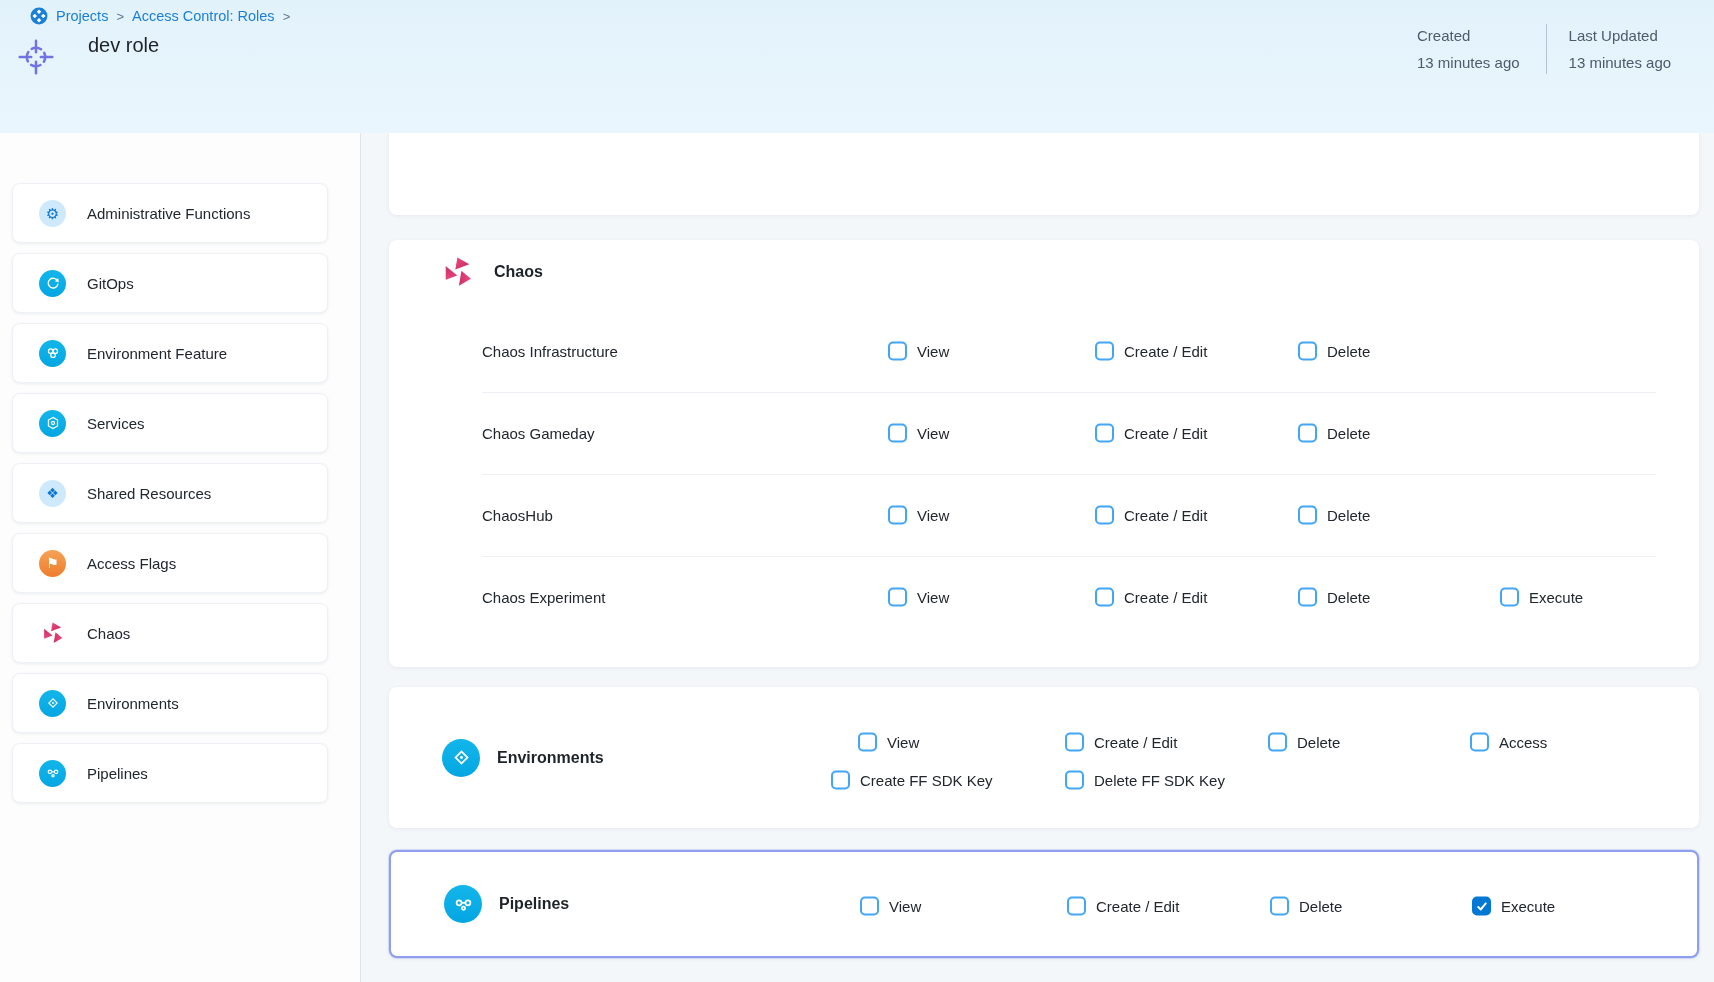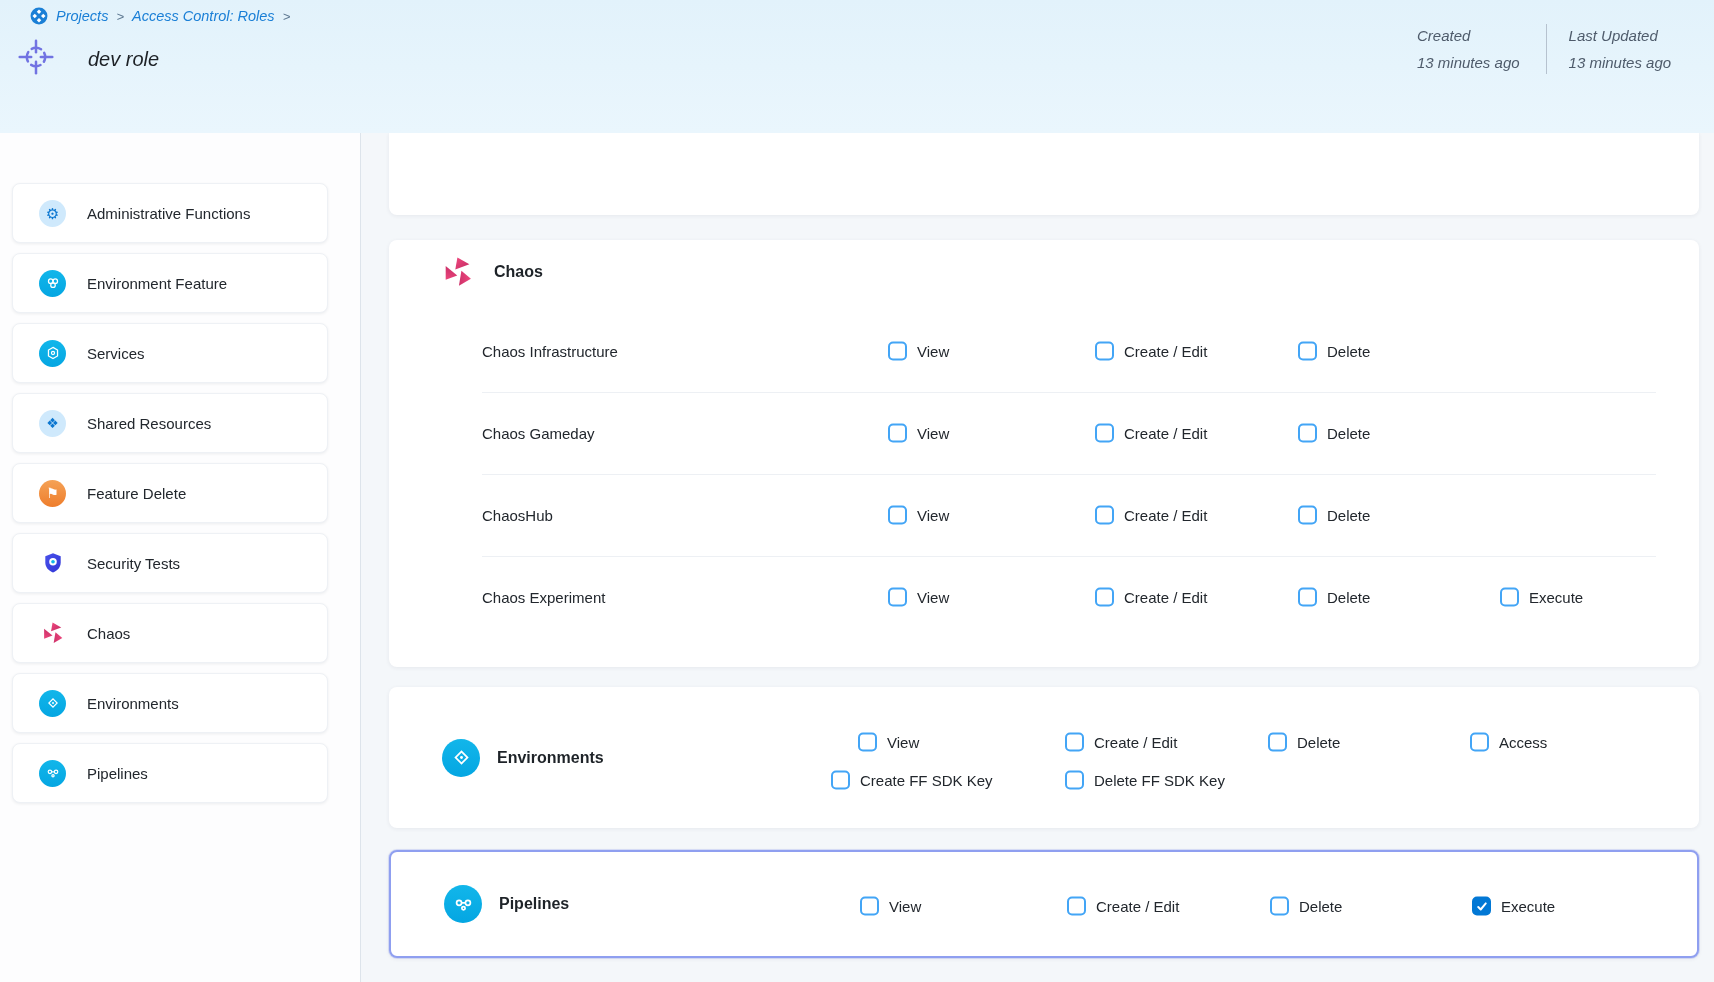--- a/index.html
+++ b/index.html
@@ -6,29 +6,28 @@
   html,body { margin:0; padding:0; }
   body {
     width:1714px; height:982px; position:relative; overflow:hidden;
     font-family:"Liberation Sans", sans-serif; background:#ffffff; color:#22272d;
   }
 
   
   .header {
     position:absolute; left:0; top:0; width:1714px; height:133px;
     background:linear-gradient(180deg,#e2f2fb 0%,#eaf6fd 100%);
-    font-style:italic;
   }
   .breadcrumb {
     position:absolute; left:30px; top:7px; display:flex; align-items:center; gap:8px;
     font-size:14.5px; color:#1a7fd6;
   }
   .crumb { cursor:pointer; }
   .crumb-sep { color:#5d7891; font-size:13px; }
-  .title-row { position:absolute; left:13px; top:34px; display:flex; align-items:center; }
+  .title-row { position:absolute; left:13px; top:34px; display:flex; }
   .page-title { font-size:20px; color:#1d2126; margin-left:29px; font-weight:normal; }
   .meta { position:absolute; left:1417px; top:22px; display:flex; align-items:stretch;gap:6px; }
   .meta-col { font-size:15px; color:#4e5b6b; line-height:27px; white-space:nowrap; }
   .meta-sep { width:1px; background:#b6c2cf; margin:2px 16px 2px 20px; }
 
   
   .sidebar {
     position:absolute; left:0; top:133px; width:361px; height:849px;
     background:#fdfdfe; border-right:1px solid #dde4eb; padding-top:50px;
   }
@@ -139,20 +138,29 @@
 <aside class="sidebar">
     <div class="side-item">
       <span class="icircle bg-lightblue" style="width:27px;height:27px;">
         <span class="uglyph" style="color:#0b76d0;font-size:15px">⚙</span>
       </span>
       <span class="side-label">Administrative Functions</span>
     </div>
     <div class="side-item">
       <span class="icircle bg-cyan" style="width:27px;height:27px;">
         <svg width="16" height="16" viewBox="0 0 24 24" xmlns="http://www.w3.org/2000/svg">
+          <path d="M18.8 9.2A7.3 7.3 0 1 0 19.3 13.6" fill="none" stroke="#fff" stroke-width="2.1" stroke-linecap="round"></path>
+          <polygon points="19.8,4.6 20.8,10.8 14.8,9.4" fill="#fff"></polygon>
+        </svg>
+      </span>
+      <span class="side-label">GitOps</span>
+    </div>
+    <div class="side-item">
+      <span class="icircle bg-cyan" style="width:27px;height:27px;">
+        <svg width="16" height="16" viewBox="0 0 24 24" xmlns="http://www.w3.org/2000/svg">
           <g fill="none" stroke="#fff" stroke-width="1.9">
             <circle cx="8.6" cy="9.3" r="3.4"></circle>
             <circle cx="15.4" cy="9.3" r="3.4"></circle>
             <circle cx="12" cy="15.2" r="3.4"></circle>
           </g>
         </svg>
       </span>
       <span class="side-label">Environment Feature</span>
     </div>
     <div class="side-item">
@@ -169,37 +177,21 @@
     <div class="side-item">
       <span class="icircle bg-lightblue" style="width:27px;height:27px;">
         <span class="uglyph" style="color:#0b76d0;font-size:14px">❖</span>
       </span>
       <span class="side-label">Shared Resources</span>
     </div>
     <div class="side-item">
       <span class="icircle bg-orange" style="width:27px;height:27px;">
         <span class="uglyph" style="color:#fff;font-size:14px">⚑</span>
       </span>
-      <span class="side-label">Feature Delete</span>
-    </div>
-    <div class="side-item">
-      <span class="icircle bg-none" style="width:27px;height:27px;">
-        <svg width="22" height="22" viewBox="0 0 24 24" xmlns="http://www.w3.org/2000/svg">
-          <defs>
-            <linearGradient id="sh0" x1="0" y1="0" x2="1" y2="1">
-              <stop offset="0" stop-color="#4a51ea"></stop>
-              <stop offset="1" stop-color="#2f36d6"></stop>
-            </linearGradient>
-          </defs>
-          <path d="M12 1.4 20.4 4.5v7c0 5.3-3.5 9-8.4 10.8C7.1 20.5 3.6 16.8 3.6 11.5v-7z" fill="url(#sh0)"></path>
-          <circle cx="12" cy="10.6" r="4.1" fill="#fff"></circle>
-          <circle cx="12" cy="10.6" r="2" fill="#12b8e8"></circle>
-        </svg>
-      </span>
-      <span class="side-label">Security Tests</span>
+      <span class="side-label">Access Flags</span>
     </div>
     <div class="side-item">
       <span class="icircle bg-none" style="width:27px;height:27px;">
         <svg width="26" height="26" viewBox="0 0 24 24" xmlns="http://www.w3.org/2000/svg">
           <defs>
             <linearGradient id="ch1" x1="0" y1="0" x2="1" y2="1">
               <stop offset="0" stop-color="#f0497f"></stop>
               <stop offset="1" stop-color="#c32a63"></stop>
             </linearGradient>
           </defs>

